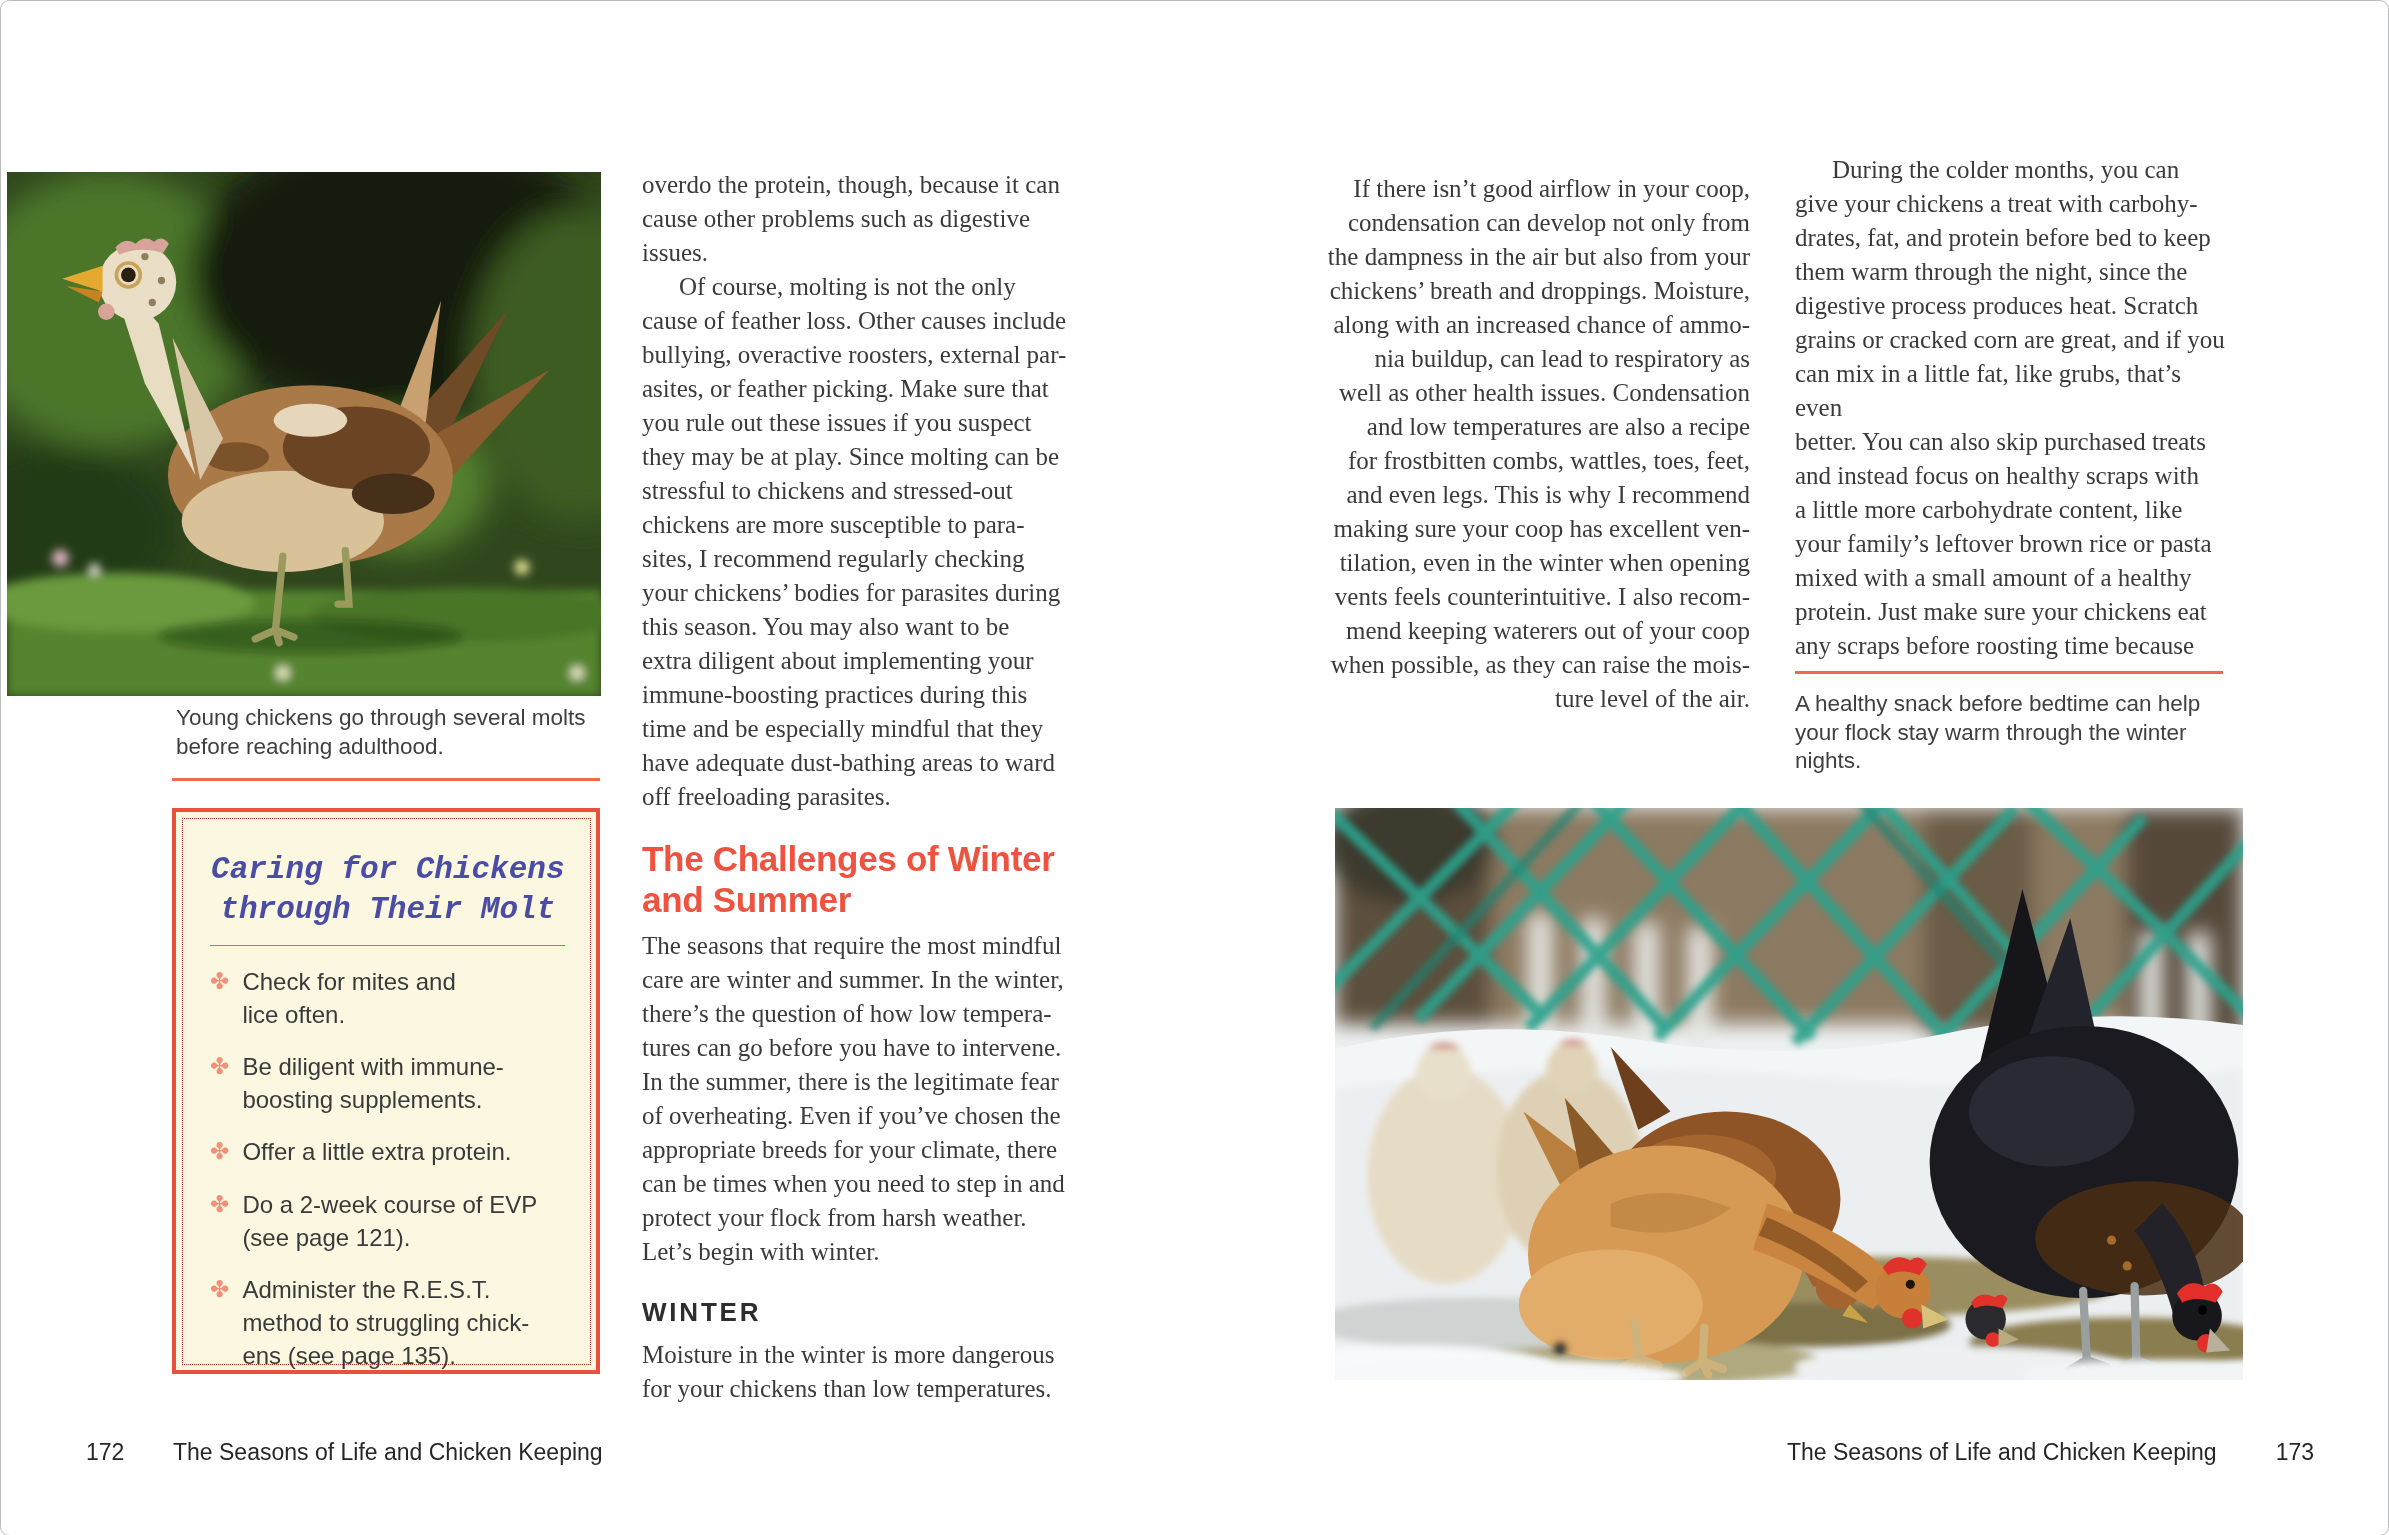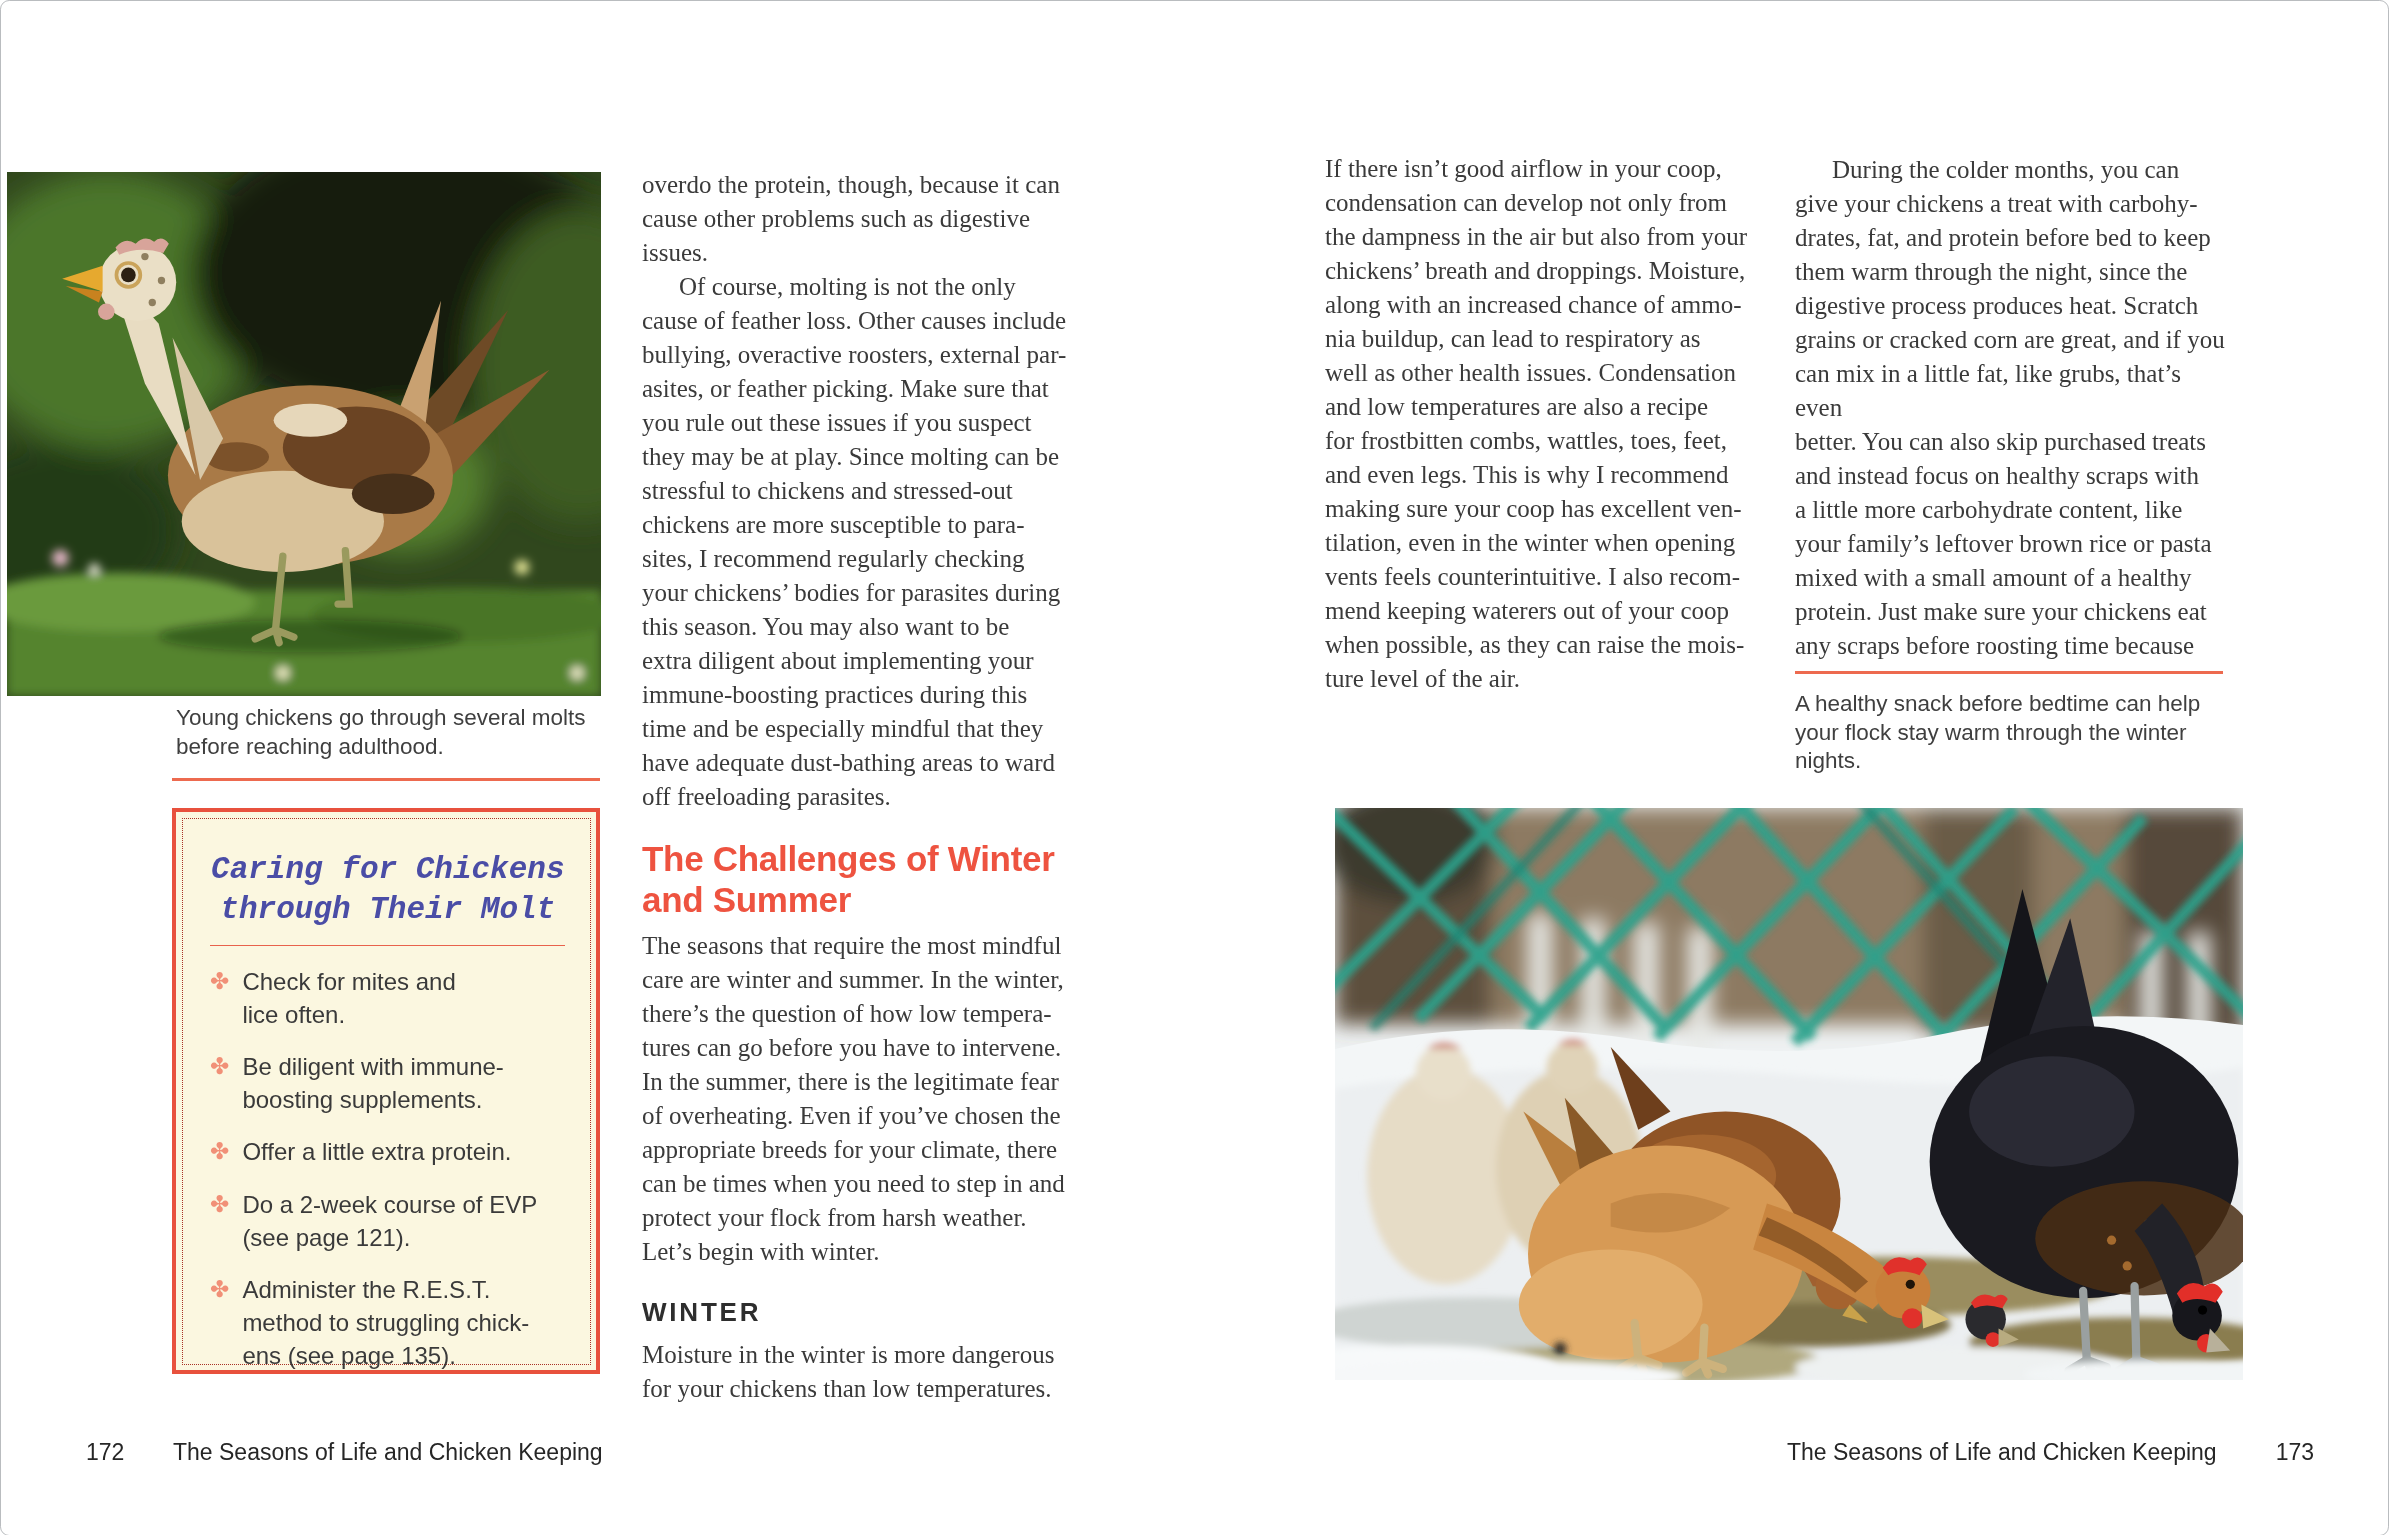--- a/index.html
+++ b/index.html
@@ -185,21 +185,21 @@
 of overheating. Even if you’ve chosen the
 appropriate breeds for your climate, there
 can be times when you need to step in and
 protect your flock from harsh weather.
 Let’s begin with winter.</p>
     <h4 class="subhead">WINTER</h4>
     <p class="serif">Moisture in the winter is more dangerous
 for your chickens than low temperatures.</p>
   </div>
 
-  <div class="abs" style="left:1324px;top:151px;width:425px;">
+  <div class="abs" style="left:1324px;top:171px;width:425px;text-align:right;">
     <p class="serif">If there isn’t good airflow in your coop,
 condensation can develop not only from
 the dampness in the air but also from your
 chickens’ breath and droppings. Moisture,
 along with an increased chance of ammo-
 nia buildup, can lead to respiratory as
 well as other health issues. Condensation
 and low temperatures are also a recipe
 for frostbitten combs, wattles, toes, feet,
 and even legs. This is why I recommend

